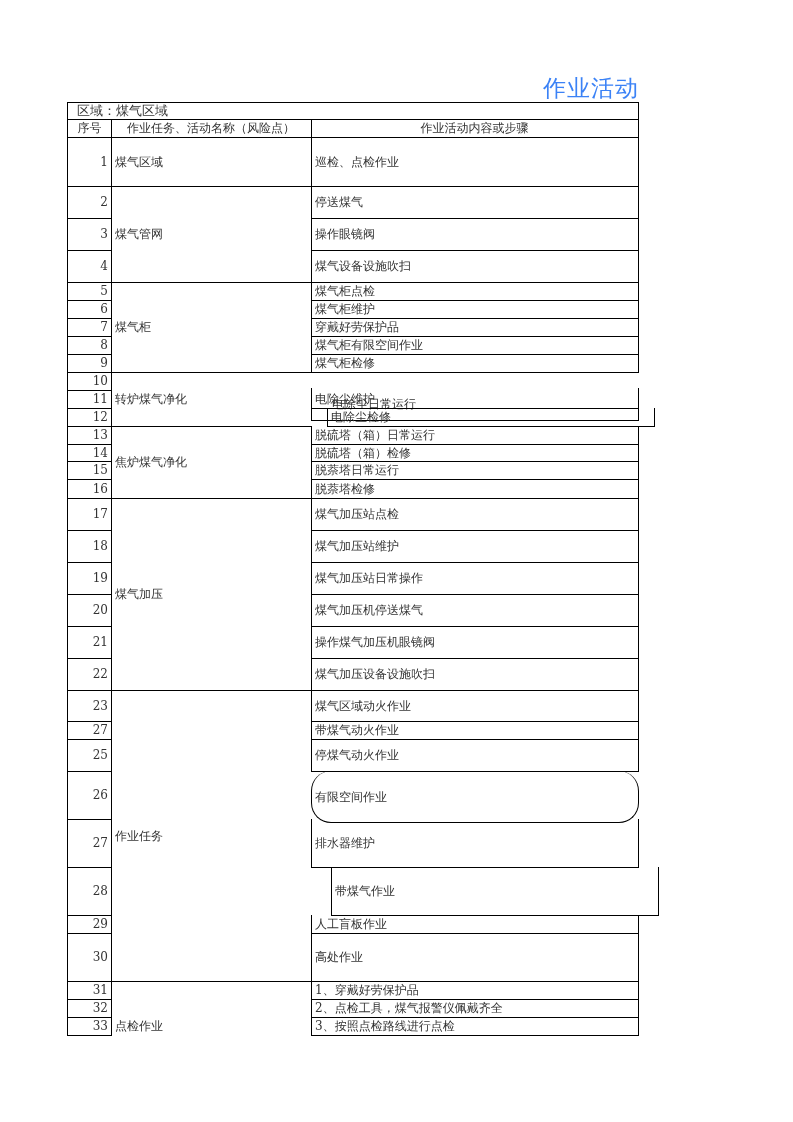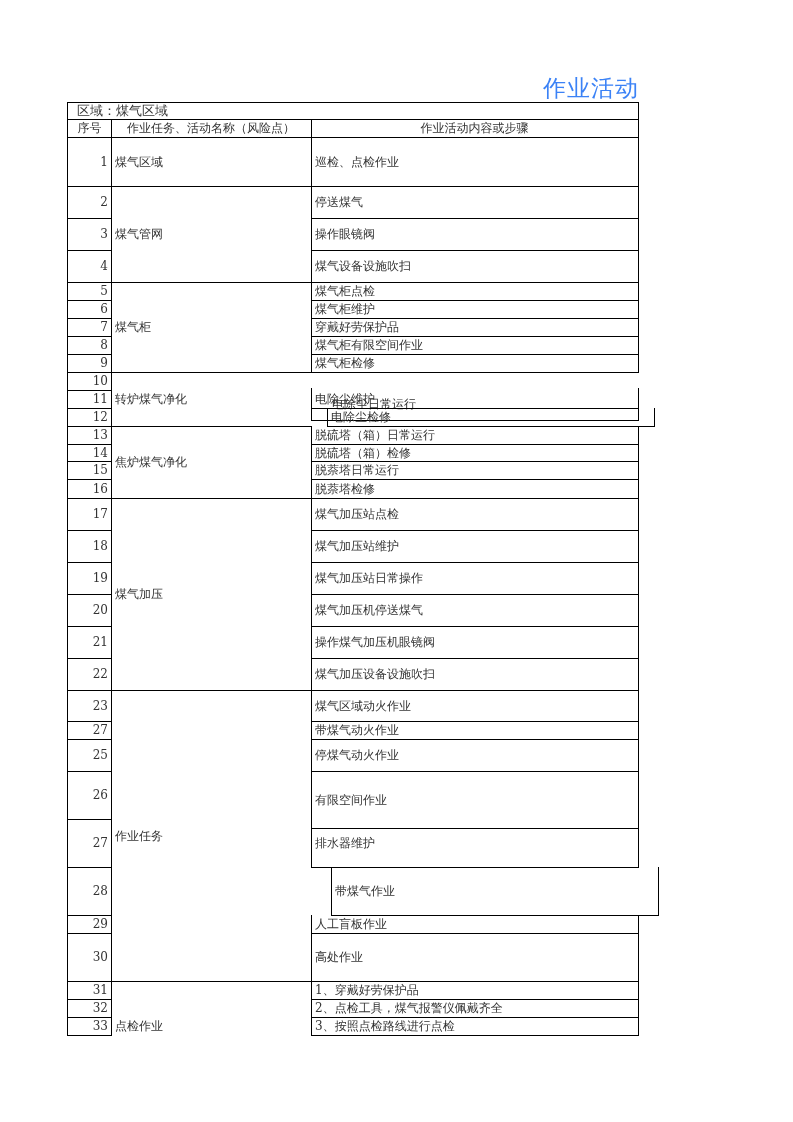--- a/index.html
+++ b/index.html
@@ -74,21 +74,21 @@
     <div class="cell txt b-left b-right b-bottom" style="left: 244px; top: 524px; width: 328px; height: 33px;">操作煤气加压机眼镜阀</div>
     <div class="cell num b-left b-right b-bottom" style="left: 0px; top: 556px; width: 45px; height: 33px;">22</div>
     <div class="cell txt b-left b-right b-bottom" style="left: 244px; top: 556px; width: 328px; height: 33px;">煤气加压设备设施吹扫</div>
     <div class="cell num b-left b-right b-bottom" style="left: 0px; top: 588px; width: 45px; height: 32px;">23</div>
     <div class="cell txt b-left b-right b-bottom" style="left: 244px; top: 588px; width: 328px; height: 32px;">煤气区域动火作业</div>
     <div class="cell num b-left b-right b-bottom" style="left: 0px; top: 619px; width: 45px; height: 19px;">27</div>
     <div class="cell txt b-left b-right b-bottom" style="left: 244px; top: 619px; width: 328px; height: 19px;">带煤气动火作业</div>
     <div class="cell num b-left b-right b-bottom" style="left: 0px; top: 637px; width: 45px; height: 33px;">25</div>
     <div class="cell txt b-left b-right b-bottom" style="left: 244px; top: 637px; width: 328px; height: 33px;">停煤气动火作业</div>
     <div class="cell num b-left b-right b-bottom" style="left: 0px; top: 669px; width: 45px; height: 49px;">26</div>
-    <div class="cell txt b-left b-right b-bottom" style="left: 244px; top: 669px; width: 328px; height: 58px;">有限空间作业</div>
+    <div class="cell txt b-left b-right b-bottom" style="left: 244px; top: 669px; width: 328px; height: 52px; border-radius: 20px;">有限空间作业</div>
     <div class="cell num b-left b-right b-bottom" style="left: 0px; top: 717px; width: 45px; height: 49px;">27</div>
     <div class="cell txt b-left b-right b-bottom" style="left: 244px; top: 717px; width: 328px; height: 49px;">排水器维护</div>
     <div class="cell num b-left b-right b-bottom" style="left: 0px; top: 765px; width: 45px; height: 49px;">28</div>
     <div class="cell txt b-left b-right b-bottom" style="left: 244px; top: 765px; width: 328px; height: 49px; margin-left: 20px;">带煤气作业</div>
     <div class="cell num b-left b-right b-bottom" style="left: 0px; top: 813px; width: 45px; height: 19px;">29</div>
     <div class="cell txt b-left b-right b-bottom" style="left: 244px; top: 813px; width: 328px; height: 19px;">人工盲板作业</div>
     <div class="cell num b-left b-right b-bottom" style="left: 0px; top: 831px; width: 45px; height: 49px;">30</div>
     <div class="cell txt b-left b-right b-bottom" style="left: 244px; top: 831px; width: 328px; height: 49px;">高处作业</div>
     <div class="cell num b-left b-right b-bottom" style="left: 0px; top: 879px; width: 45px; height: 19px;">31</div>
     <div class="cell txt b-left b-right b-bottom" style="left: 244px; top: 879px; width: 328px; height: 19px;">1、穿戴好劳保护品</div>

